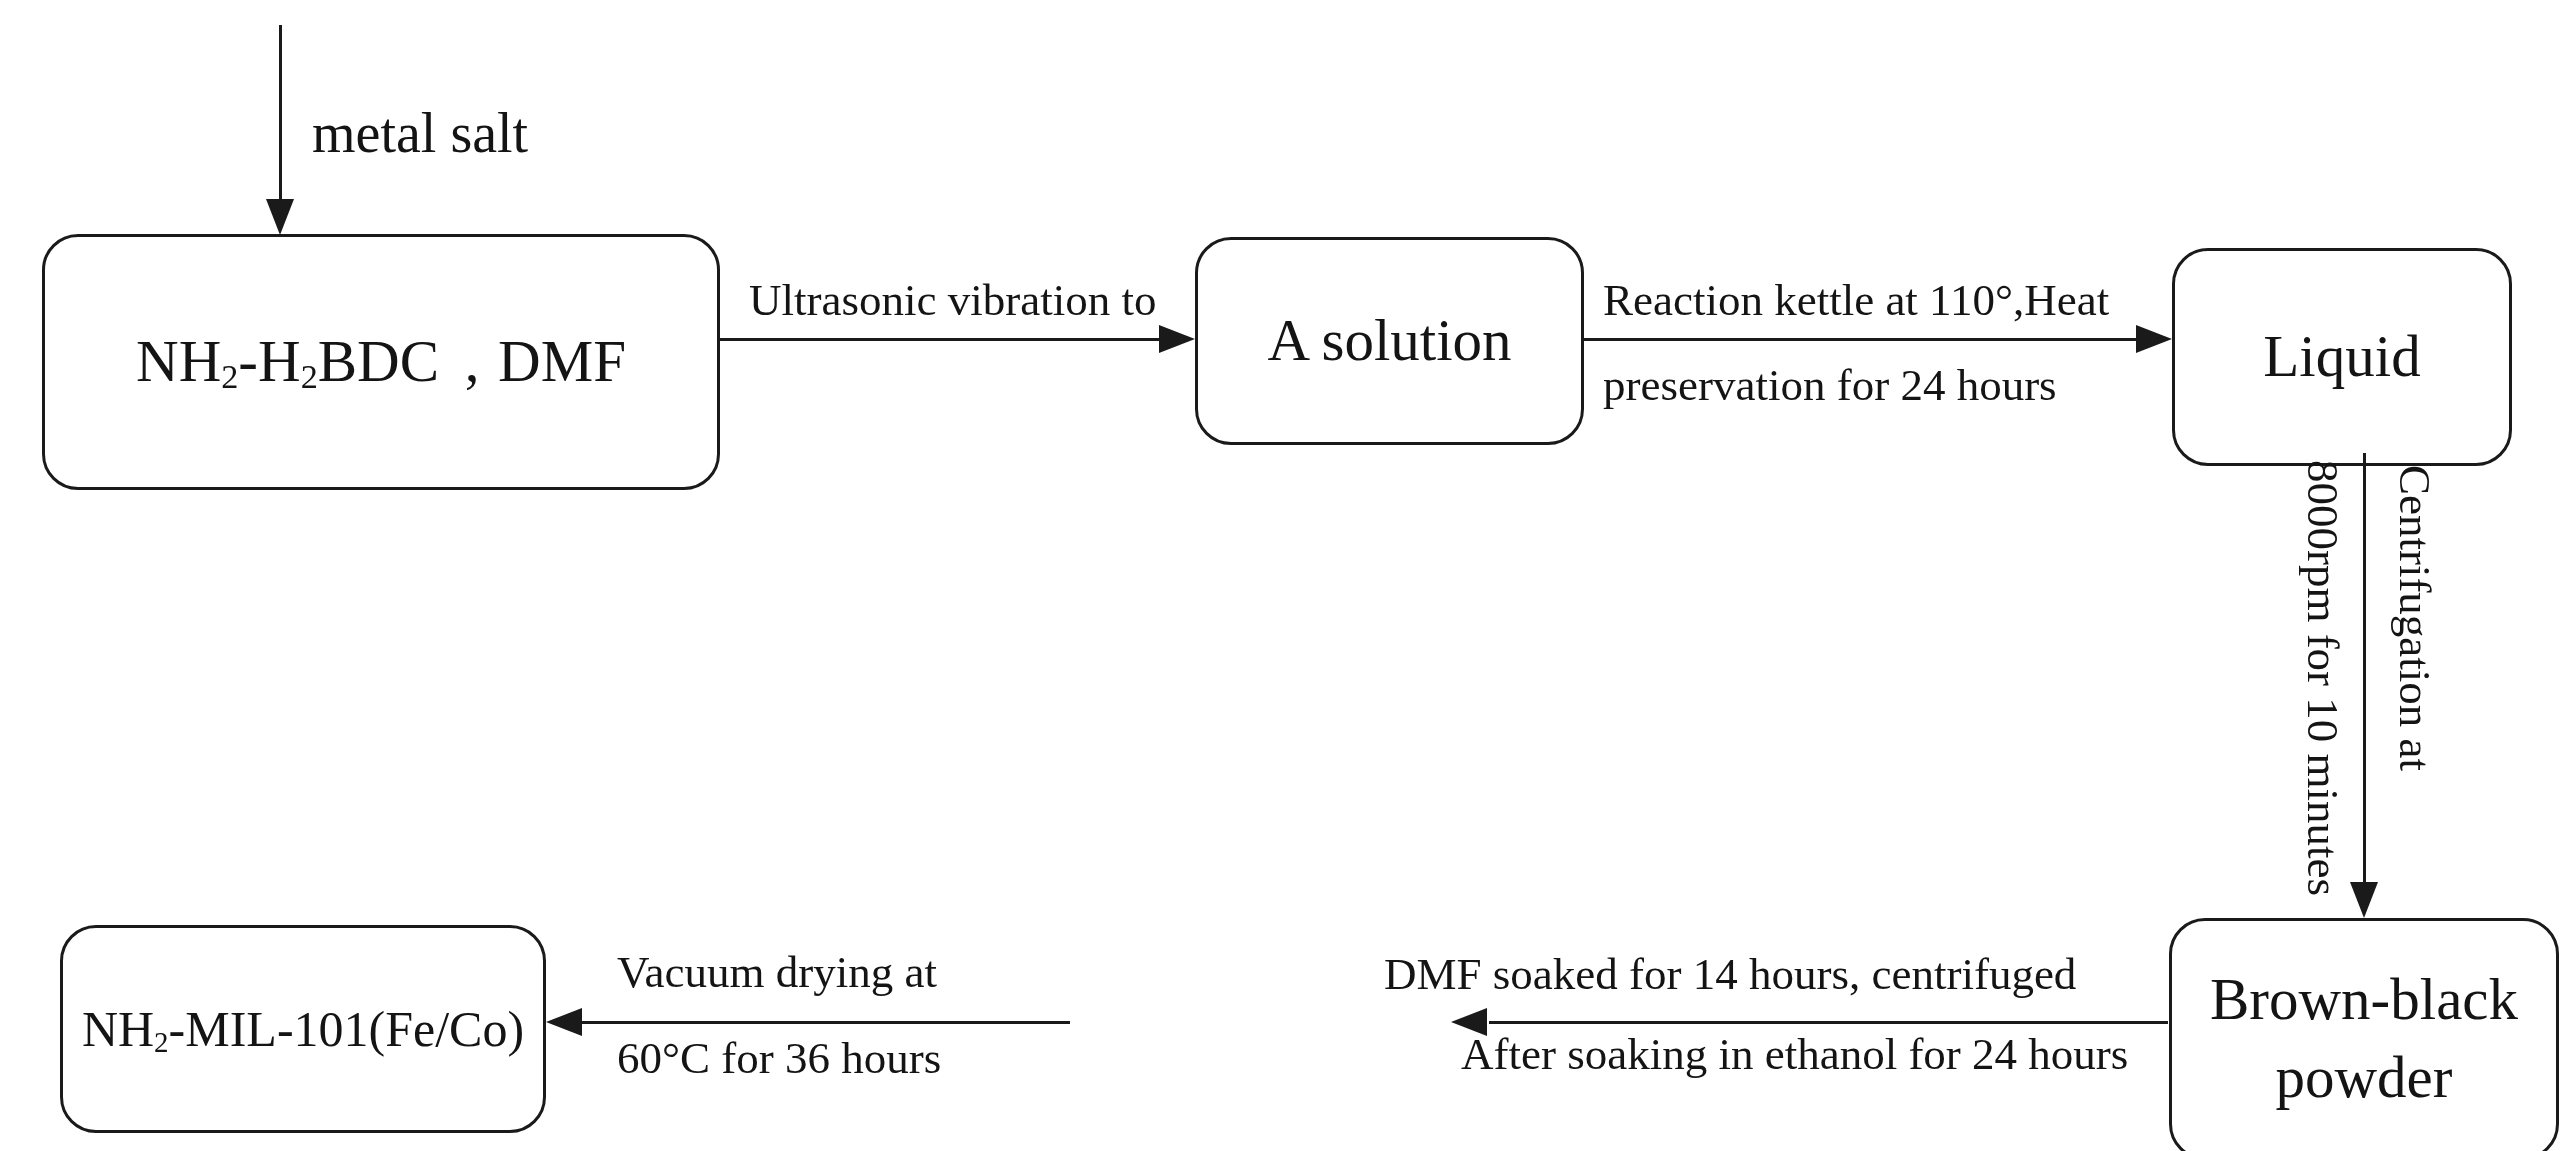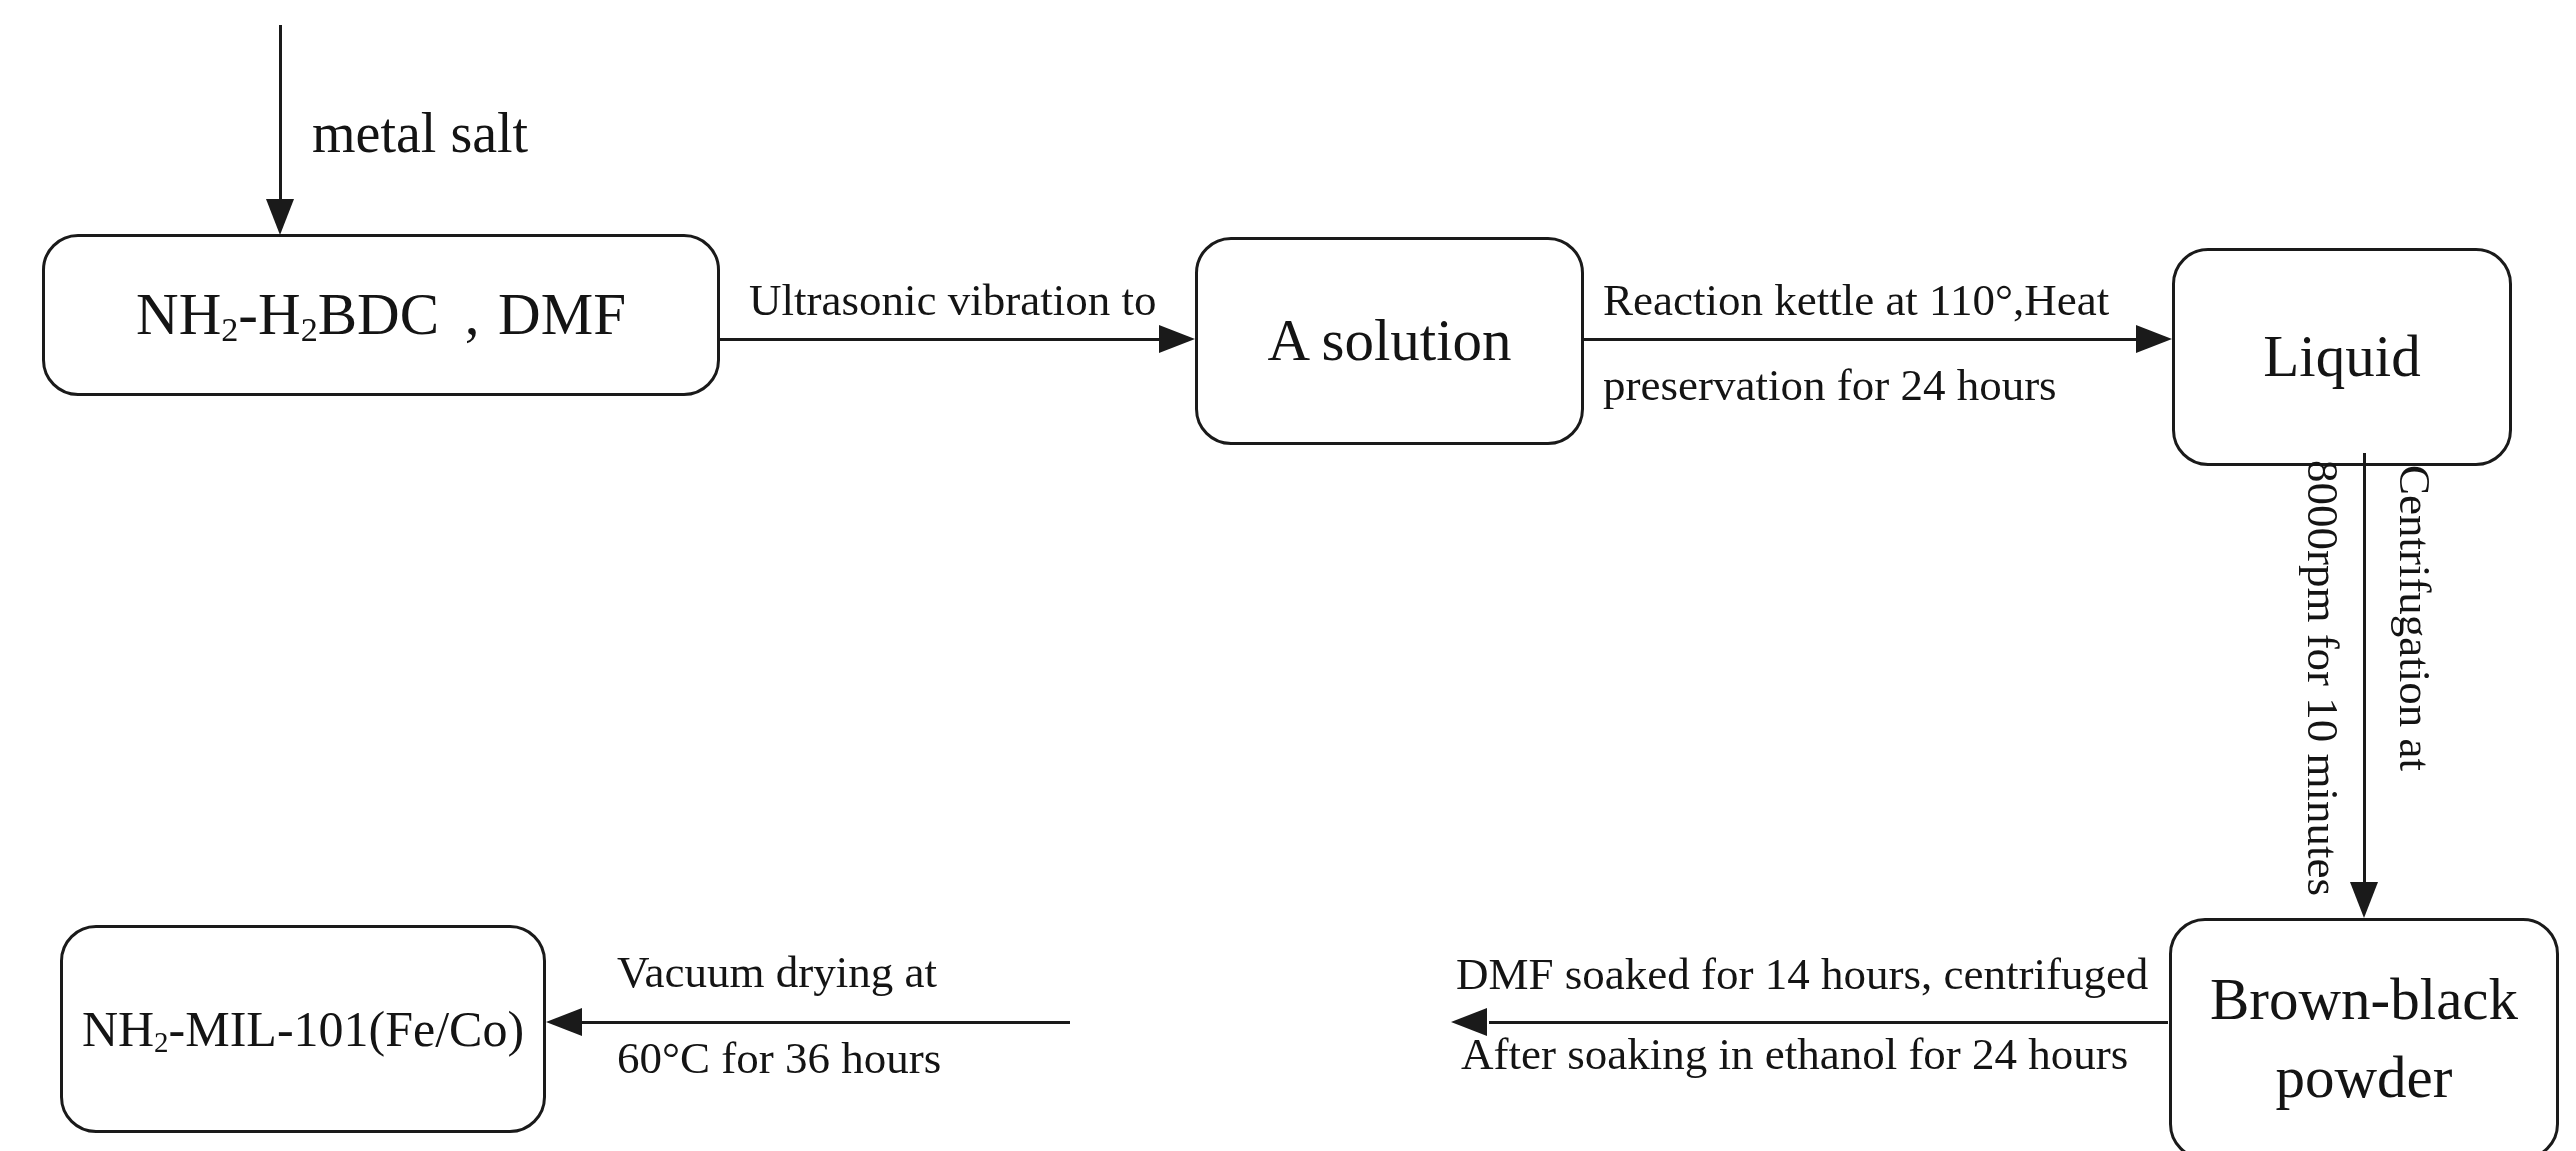--- a/index.html
+++ b/index.html
@@ -67,21 +67,21 @@
 </style>
 </head>
 <body>
 
 <div id="canvas">
 
   <div class="edge-line" style="left:279px;top:25px;width:3.1px;height:175px;"></div>
   <div class="ah ah-down" style="left:266px;top:199px;"></div>
   <div class="edge-label" style="left:312px;top:105px;font-size:56px;line-height:56px;">metal salt</div>
 
-  <div class="node" style="left:42px;top:234px;width:678px;height:162px;">
+  <div class="node" style="left:42px;top:234px;width:678px;height:256px;">
     <div class="lbl"><span>NH</span><sub>2</sub><span>-H</span><sub>2</sub><span>BDC</span><span class="ideo-comma">,</span><span>DMF</span></div>
   </div>
 
   <div class="edge-line" style="left:720px;top:338px;width:440px;height:3.1px;"></div>
   <div class="ah ah-right" style="left:1159px;top:325px;"></div>
   <div class="edge-label" style="left:749px;top:278px;">Ultrasonic vibration to</div>
 
   <div class="node" style="left:1195px;top:237px;width:389px;height:208px;">
     <div class="lbl">A solution</div>
   </div>
@@ -100,21 +100,21 @@
   <div class="edge-label vlabel" style="left:2143px;top:593px;width:543px;height:50px;line-height:50px;">Centrifugation at</div>
   <div class="edge-label vlabel" style="left:2051px;top:653px;width:543px;height:50px;line-height:50px;">8000rpm for 10 minutes</div>
 
   <div class="node" style="left:2169px;top:918px;width:390px;height:242px;">
     <div class="lbl">Brown-black</div>
     <div class="lbl">powder</div>
   </div>
 
   <div class="edge-line" style="left:1489px;top:1021px;width:679px;height:3.1px;"></div>
   <div class="ah ah-left" style="left:1451px;top:1008px;"></div>
-  <div class="edge-label" style="left:1456px;top:952px;">DMF soaked for 14 hours, centrifuged</div>
+  <div class="edge-label" style="left:1384px;top:952px;">DMF soaked for 14 hours, centrifuged</div>
   <div class="edge-label" style="left:1461px;top:1032px;">After soaking in ethanol for 24 hours</div>
 
 
   <div class="edge-line" style="left:581px;top:1021px;width:489px;height:3.1px;"></div>
   <div class="ah ah-left" style="left:546px;top:1008px;"></div>
   <div class="edge-label" style="left:617px;top:950px;">Vacuum drying at</div>
   <div class="edge-label" style="left:617px;top:1036px;">60°C for 36 hours</div>
 
   <div class="node" style="left:60px;top:925px;width:486px;height:208px;font-size:50px;">
     <div class="lbl"><span>NH</span><sub>2</sub><span>-MIL-101(Fe/Co)</span></div>

